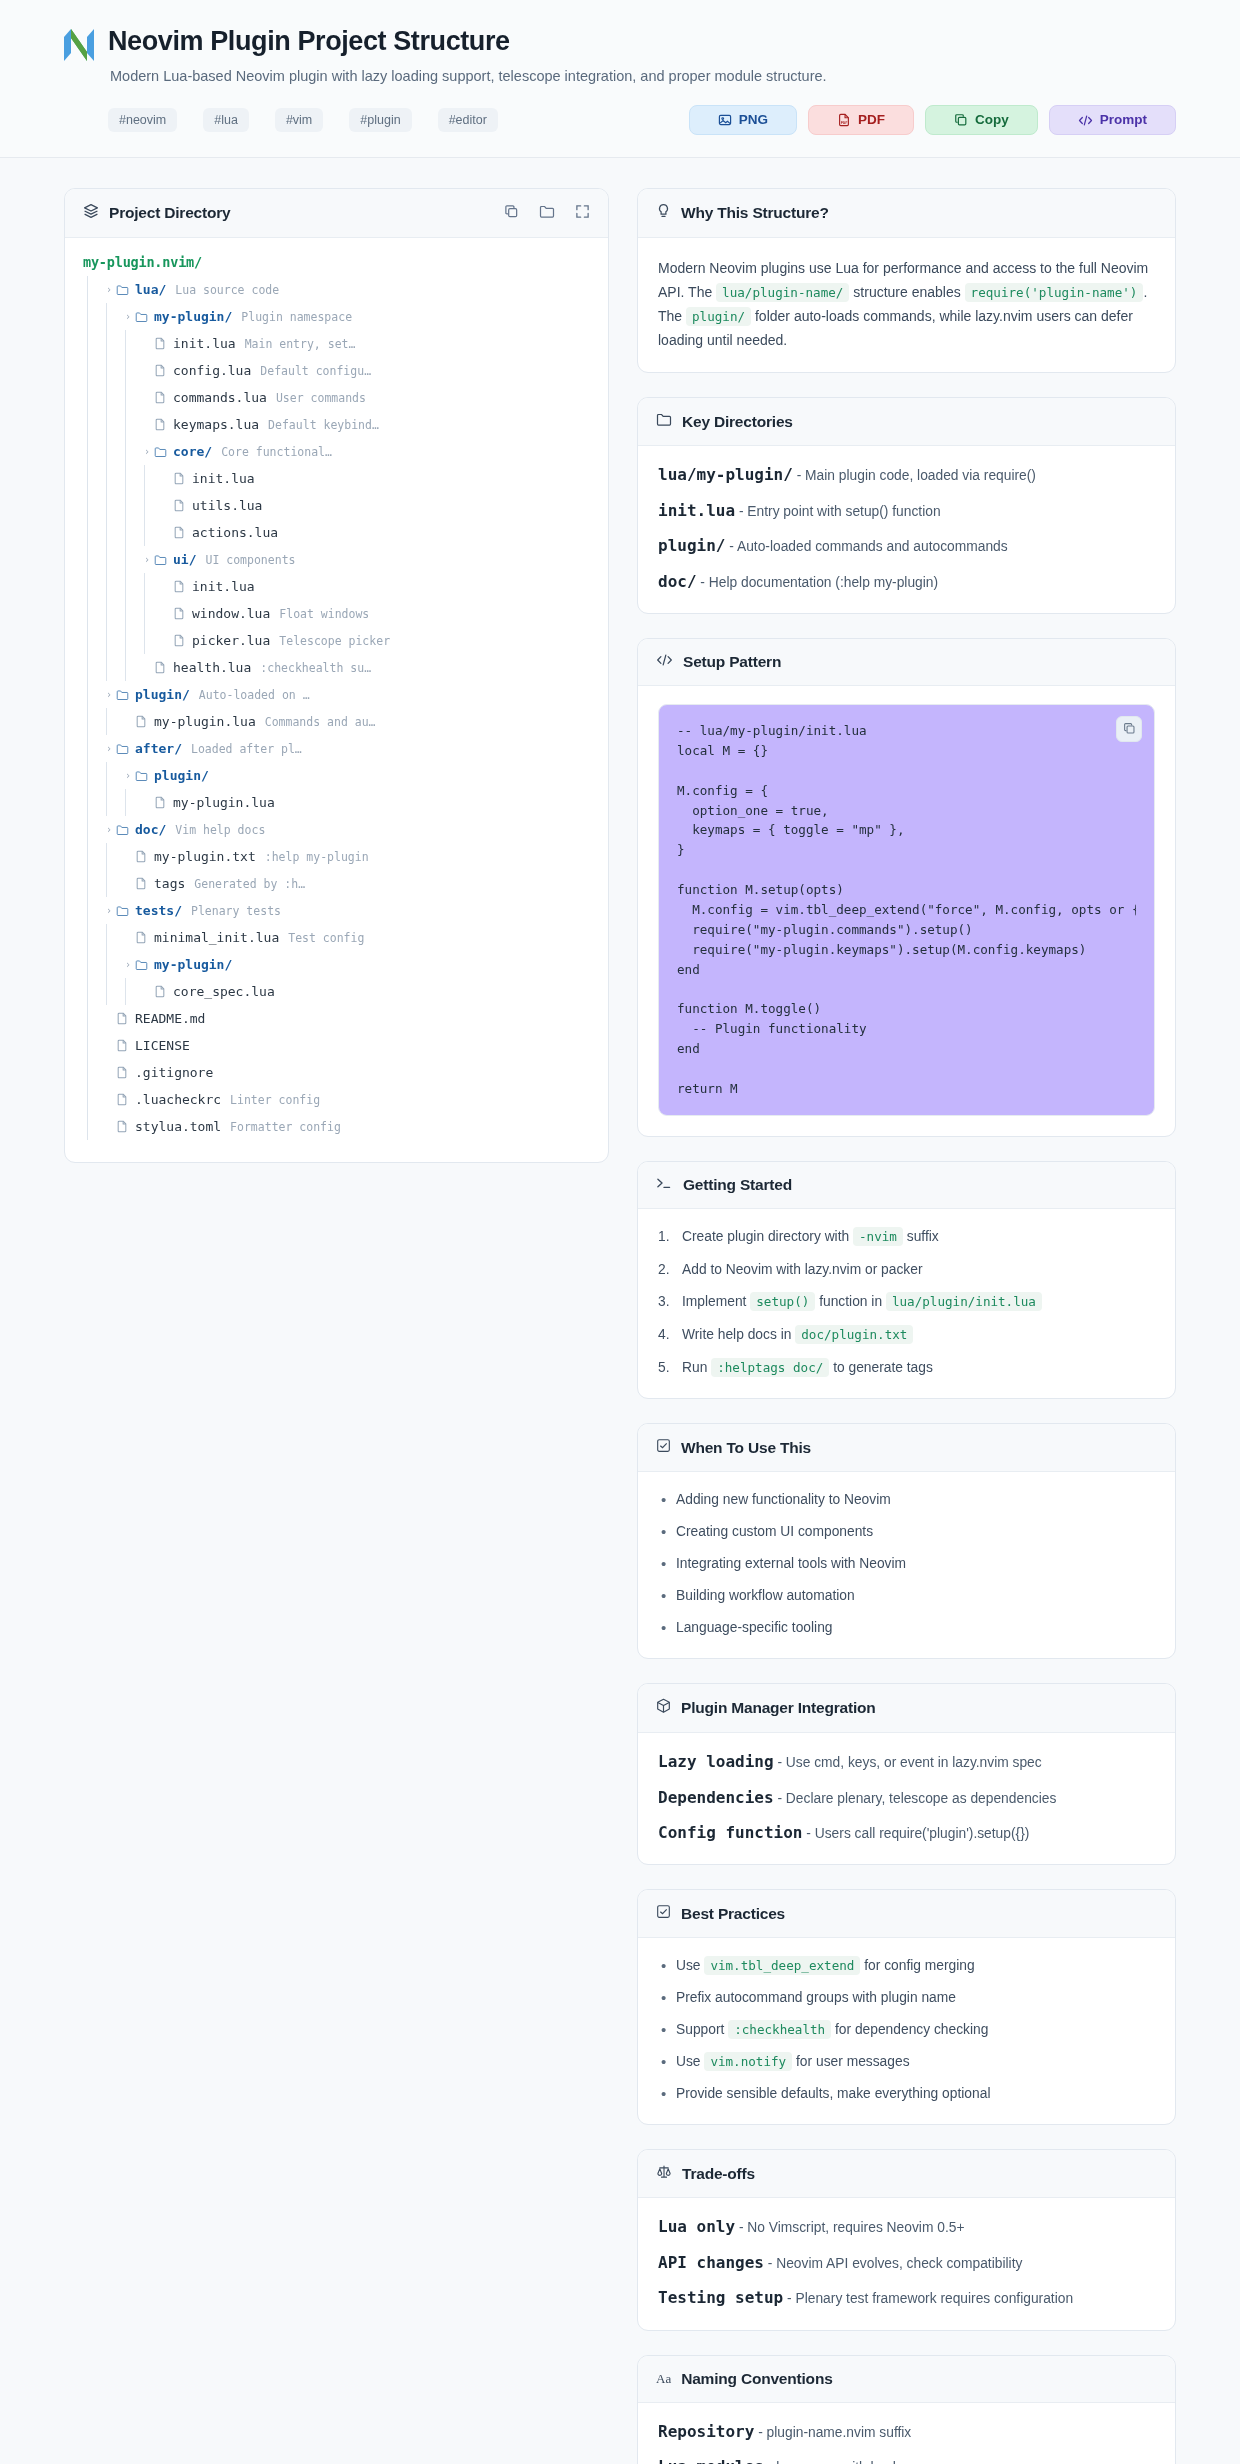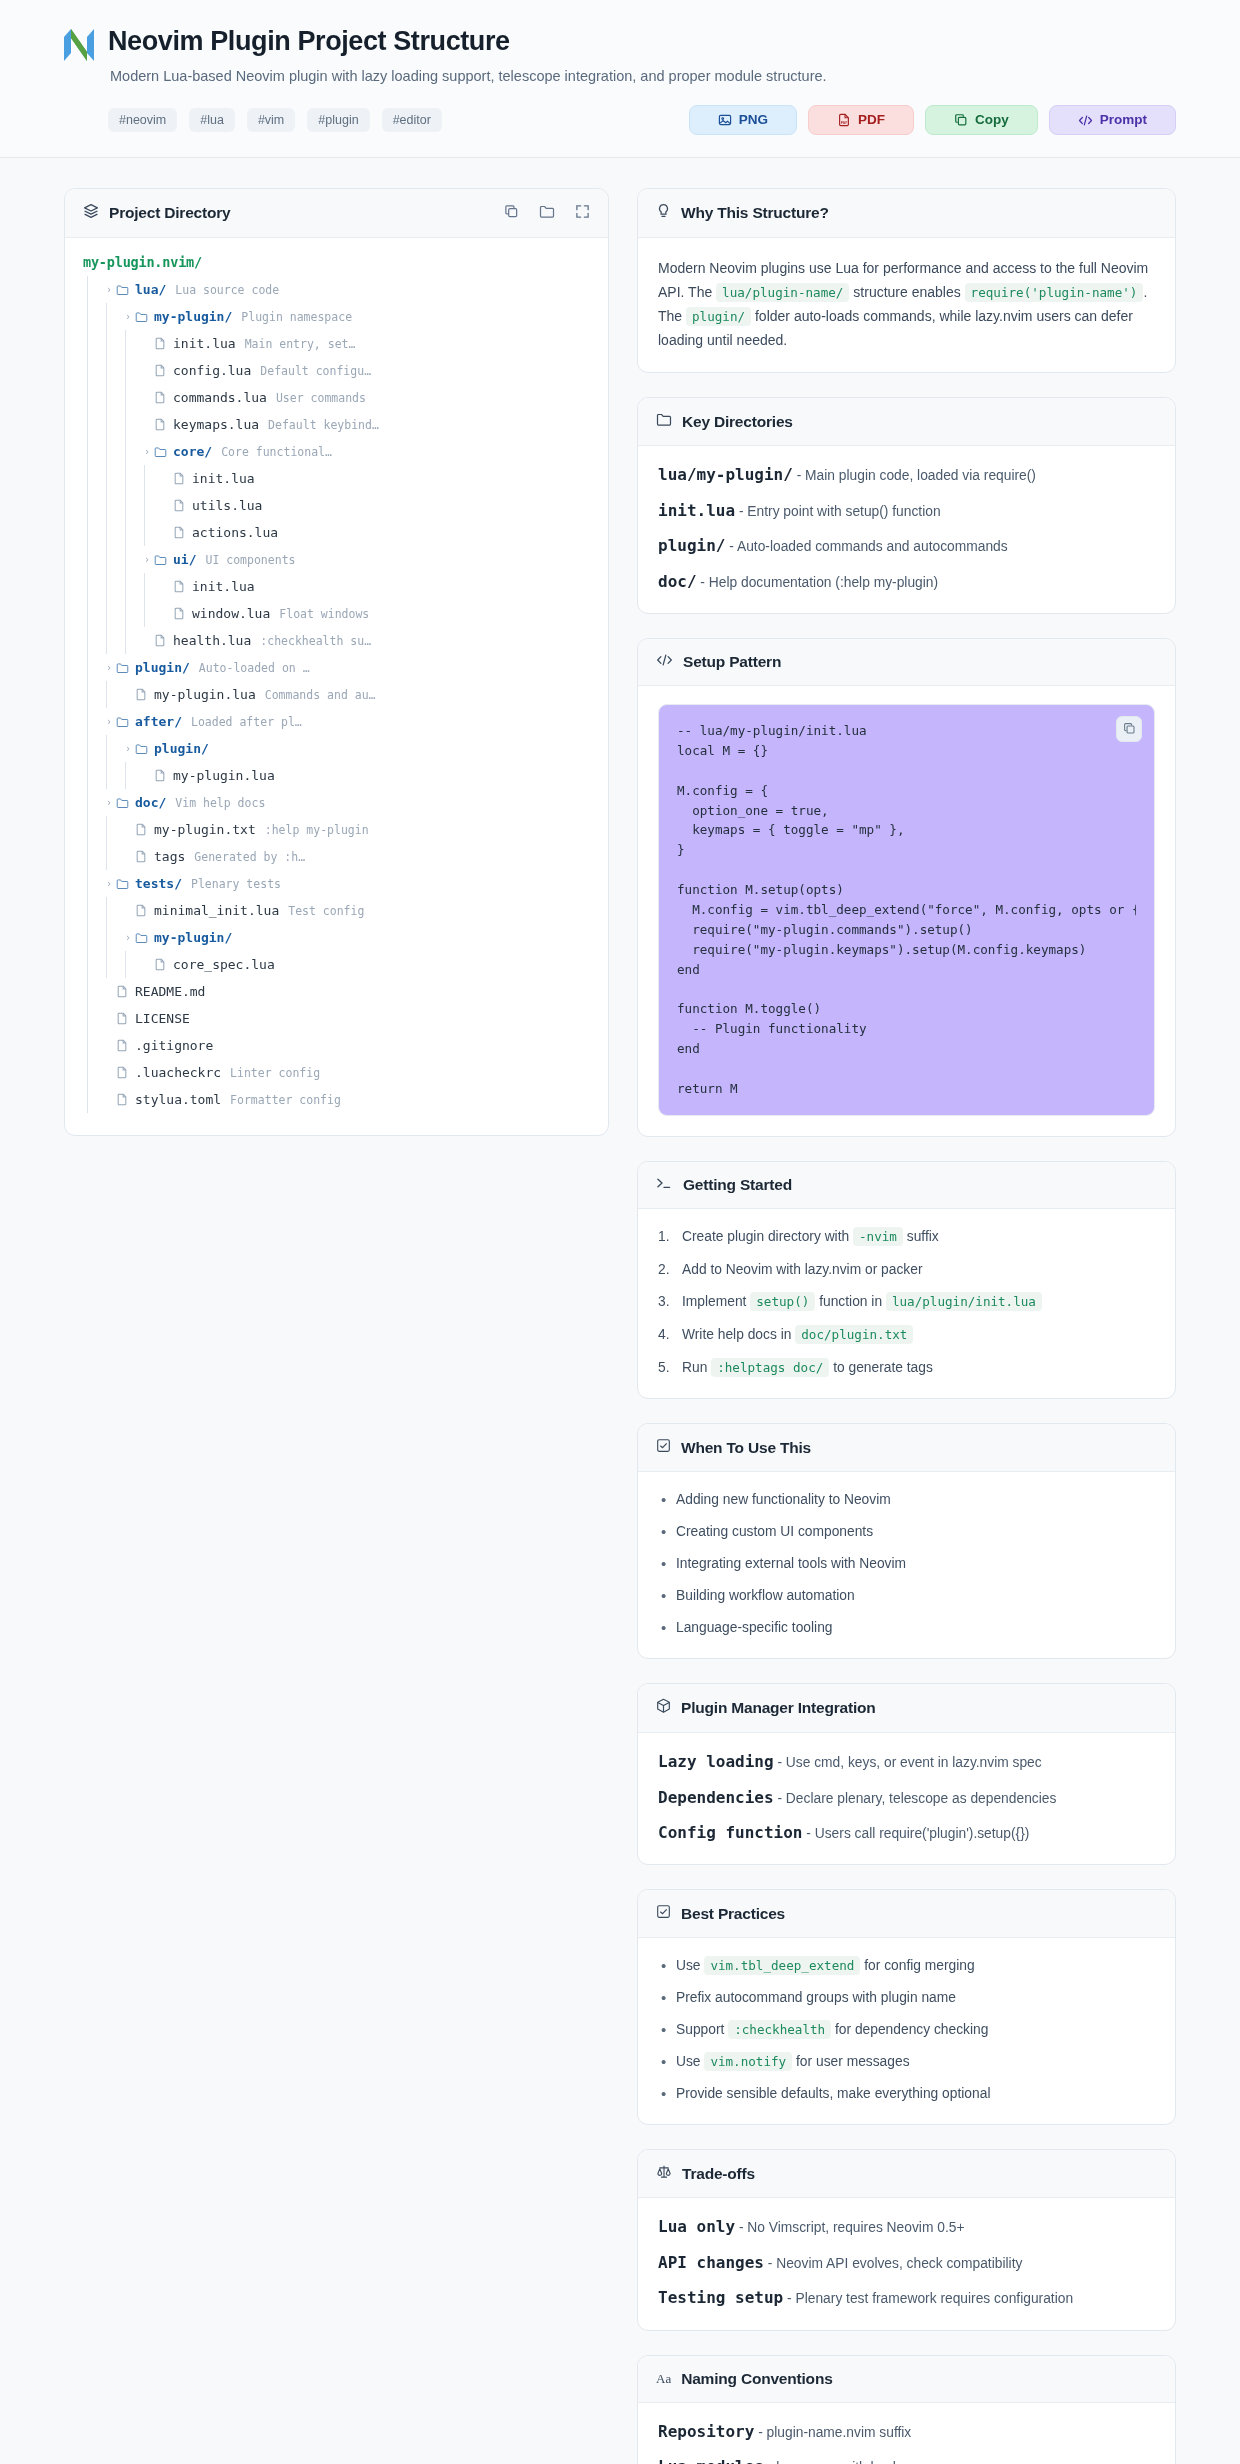--- a/index.html
+++ b/index.html
@@ -32,21 +32,21 @@
     margin-top: 9px;
     margin-left: 2px;
     font-size: 14.5px;
     color: #5a6a7d;
     line-height: 1.45;
   }
   .hdr-bottom {
     display: flex; align-items: center; justify-content: space-between;
     margin-top: 18px; padding-left: 44px;
   }
-  .tags { display: flex; gap: 12px; }
+  .tags { display: flex; gap: 26px; }
   .tag {
     background: #eef2f6;
     color: #5f6f81;
     font-size: 12.5px;
     padding: 5px 11px;
     border-radius: 6px;
   }
   .actions { display: flex; gap: 11px; }
   .btn {
     display: flex; align-items: center; gap: 7px;
@@ -495,20 +495,37 @@
                   </svg>
                 </span>
                 <span class="tname file">window.lua</span>
                 <span class="tdesc">Float windows</span>
               </div>
               <div class="trow">
                 <span class="guides">
                   <span class="guide line"></span>
                   <span class="guide line"></span>
                   <span class="guide line"></span>
+                  <span class="guide line"></span>
+                </span>
+                <span class="chev empty">›</span>
+                <span class="ficon">
+                  <svg width="12" height="13" viewBox="0 0 14 16" fill="none" stroke="#93a4b6" stroke-width="1.25" stroke-linejoin="round">
+                    <path d="M8.4 1.4H3.4a1.1 1.1 0 0 0-1.1 1.1v11a1.1 1.1 0 0 0 1.1 1.1h7.2a1.1 1.1 0 0 0 1.1-1.1V4.8z"></path>
+                    <path d="M8.4 1.4v3.4h3.3"></path>
+                  </svg>
+                </span>
+                <span class="tname file">picker.lua</span>
+                <span class="tdesc">Telescope picker</span>
+              </div>
+              <div class="trow">
+                <span class="guides">
+                  <span class="guide line"></span>
+                  <span class="guide line"></span>
+                  <span class="guide line"></span>
                 </span>
                 <span class="chev empty">›</span>
                 <span class="ficon">
                   <svg width="12" height="13" viewBox="0 0 14 16" fill="none" stroke="#93a4b6" stroke-width="1.25" stroke-linejoin="round">
                     <path d="M8.4 1.4H3.4a1.1 1.1 0 0 0-1.1 1.1v11a1.1 1.1 0 0 0 1.1 1.1h7.2a1.1 1.1 0 0 0 1.1-1.1V4.8z"></path>
                     <path d="M8.4 1.4v3.4h3.3"></path>
                   </svg>
                 </span>
                 <span class="tname file">health.lua</span>
                 <span class="tdesc">:checkhealth su…</span>

